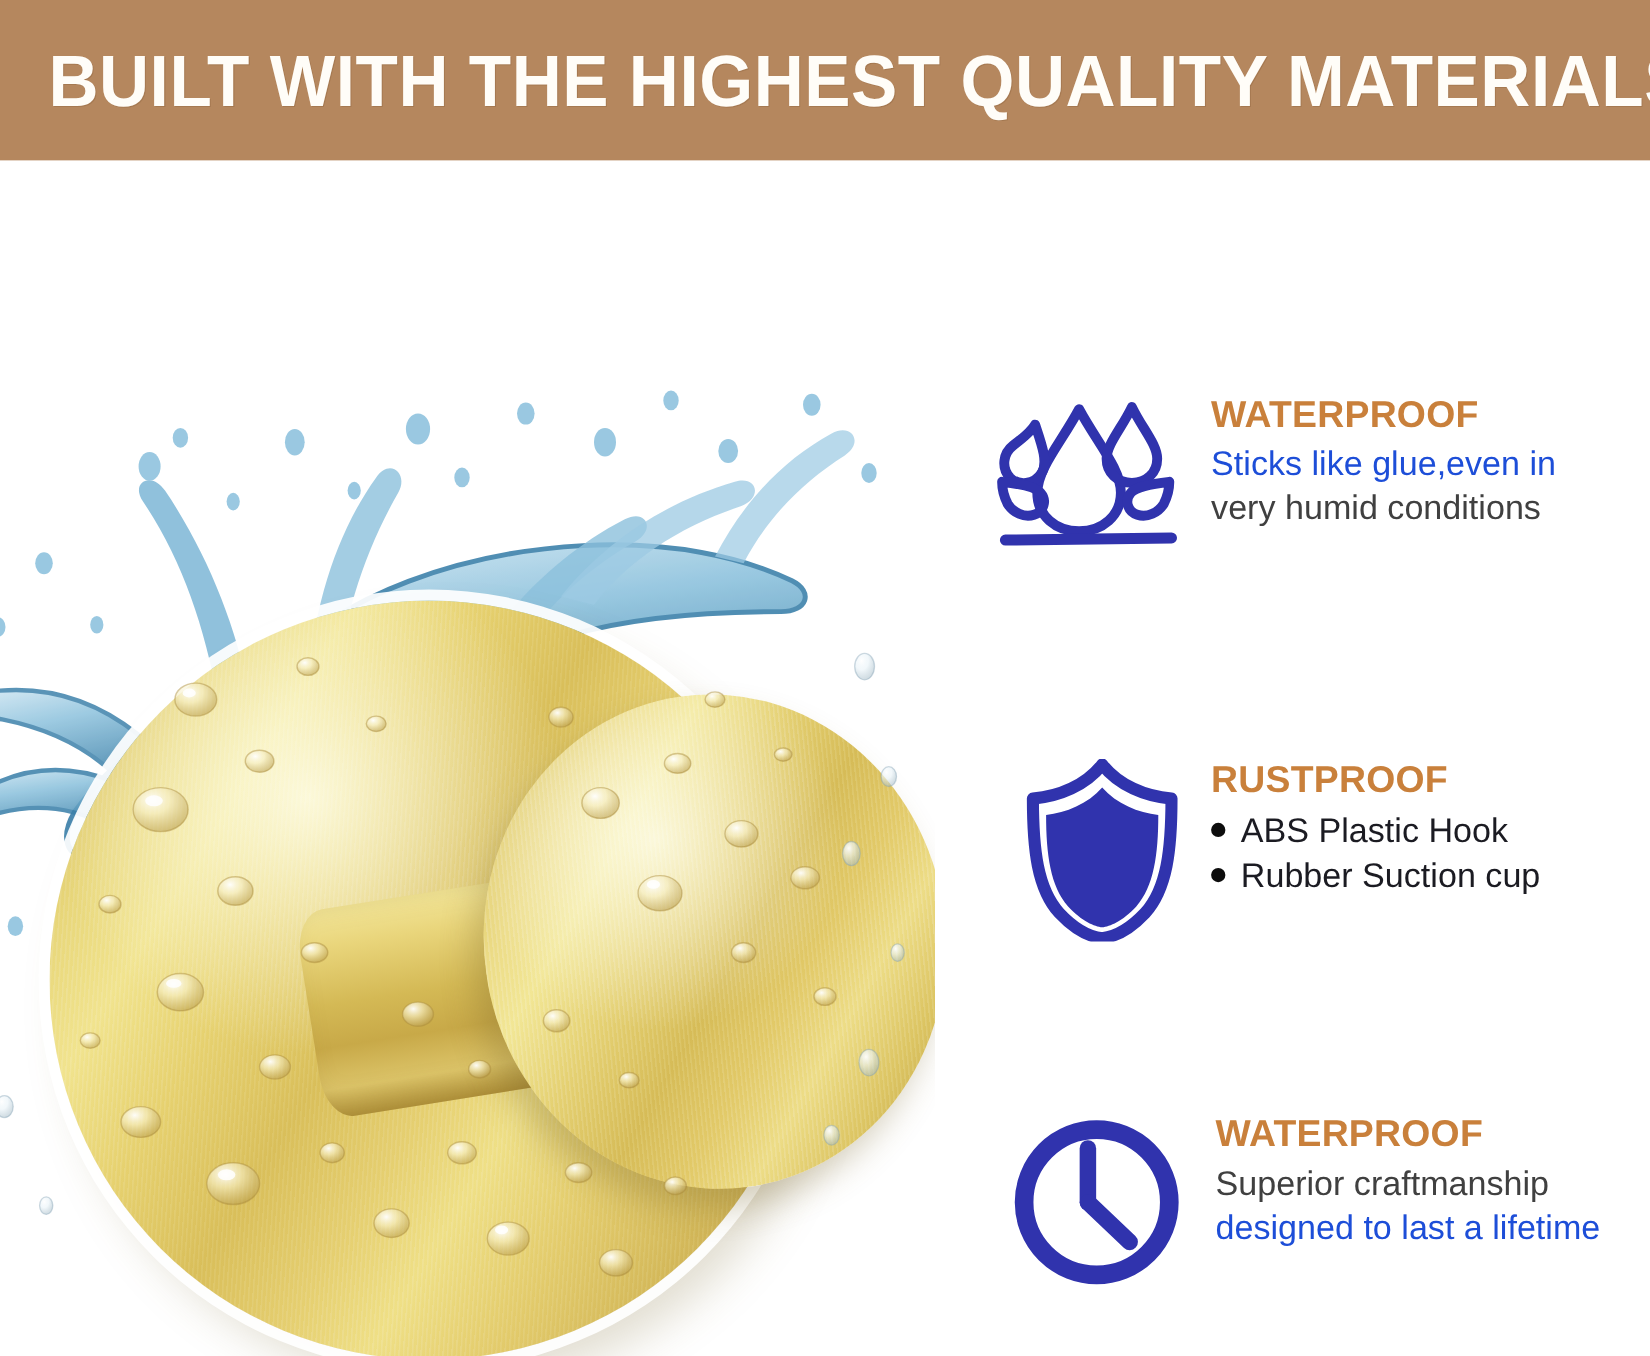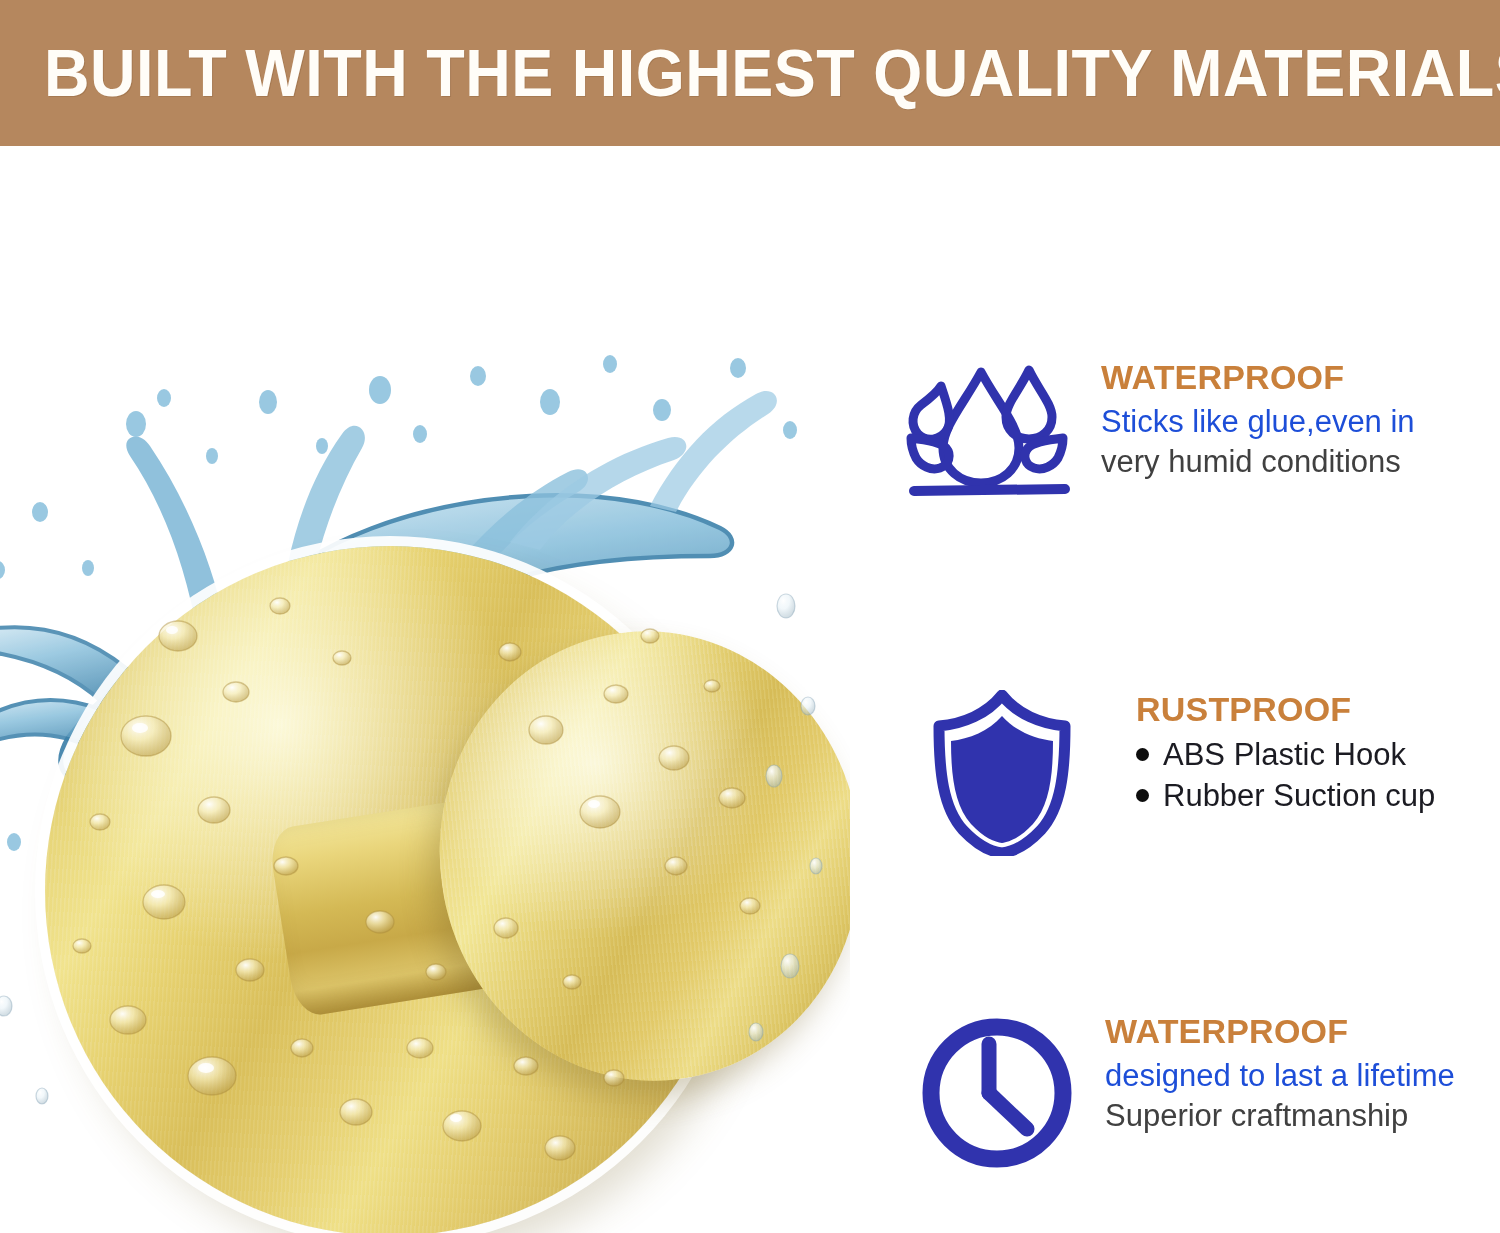--- a/index.html
+++ b/index.html
@@ -91,21 +91,21 @@
     background:repeating-linear-gradient(92deg,
       rgba(255,255,255,0.12) 0px, rgba(255,255,255,0.12) 1px,
       rgba(150,120,40,0.08) 2px, rgba(150,120,40,0.08) 4px);
     mix-blend-mode:overlay;
   }
 
   
   .features{position:absolute;left:905px;top:0;width:560px;height:1087px;}
   .feature{position:absolute;display:flex;align-items:flex-start;}
   .f-water{top:212px;left:0;}
-  .f-rust {top:544px;left:24px;gap:35px;}
+  .f-rust {top:544px;left:24px;}
   .f-time {top:866px;left:14px;}
 
   .f-icon{flex:0 0 auto;}
   .f-text{margin-left:26px;padding-top:2px;}
 
   .f-heading{
     color:#c9803b;
     font-weight:700;
     font-size:34px;
     line-height:1.05;
@@ -352,19 +352,19 @@
           <g stroke="#3033ad" stroke-width="15" stroke-linecap="round" fill="none">
 
             <path d="M70 81 L 70 32"></path>
 
             <path d="M70 81 L 108 117"></path>
           </g>
         </svg>
       </div>
       <div class="f-text">
         <div class="f-heading">WATERPROOF</div>
+        <p class="f-line tinted">Superior craftmanship</p>
         <p class="f-line">designed to last a lifetime</p>
-        <p class="f-line tinted">Superior craftmanship</p>
       </div>
     </div>
 
   </div>
 </div>
 
 </body></html>

